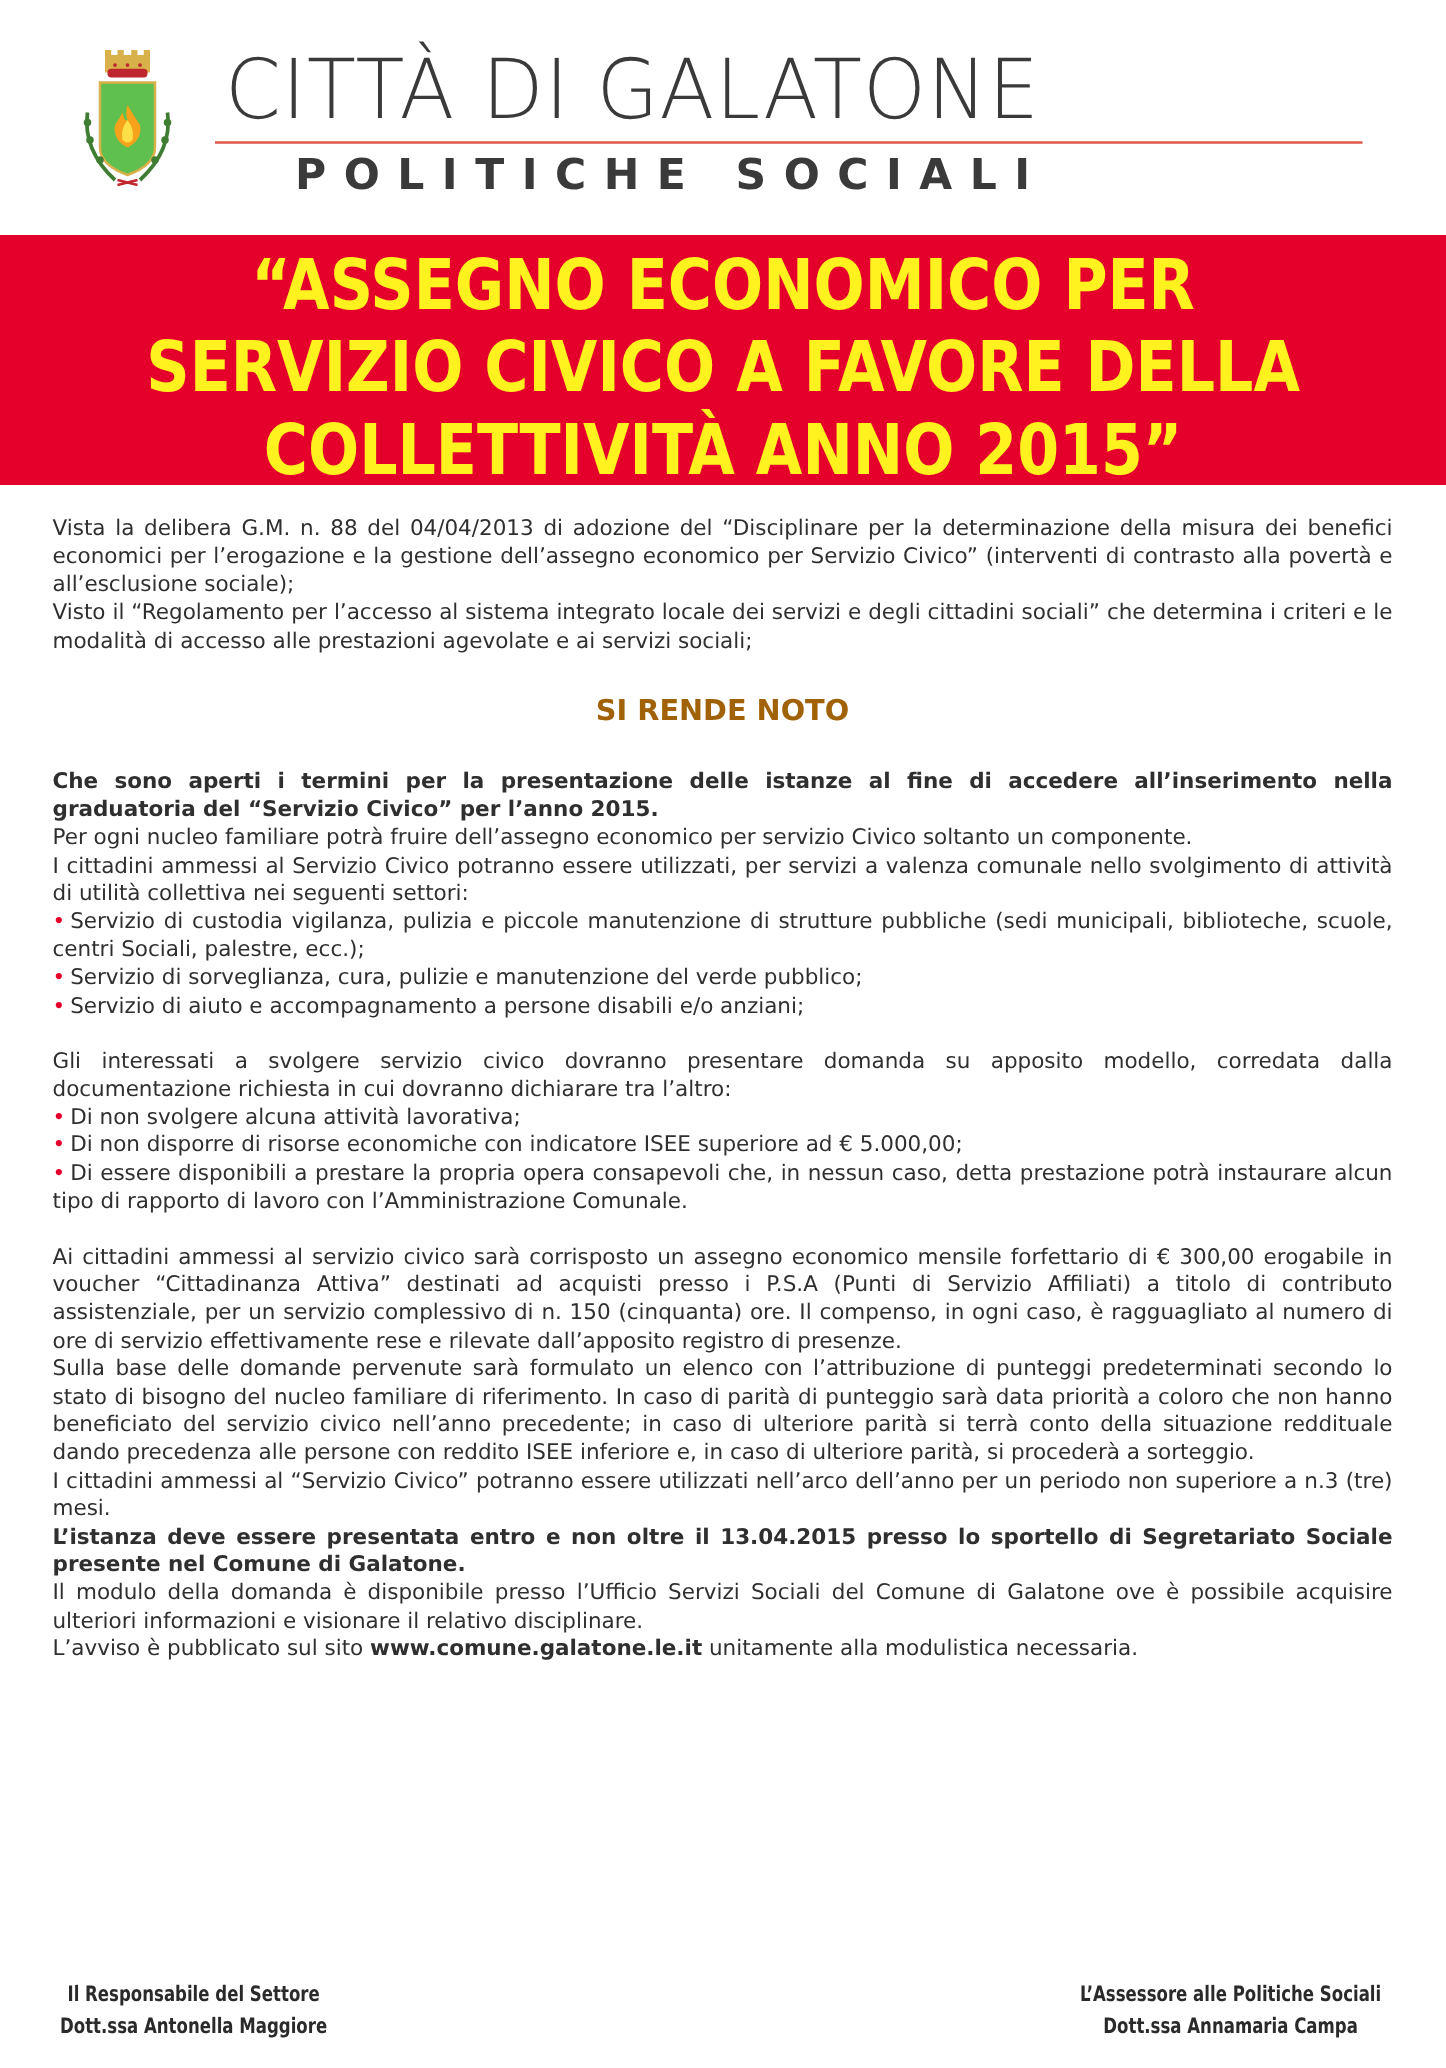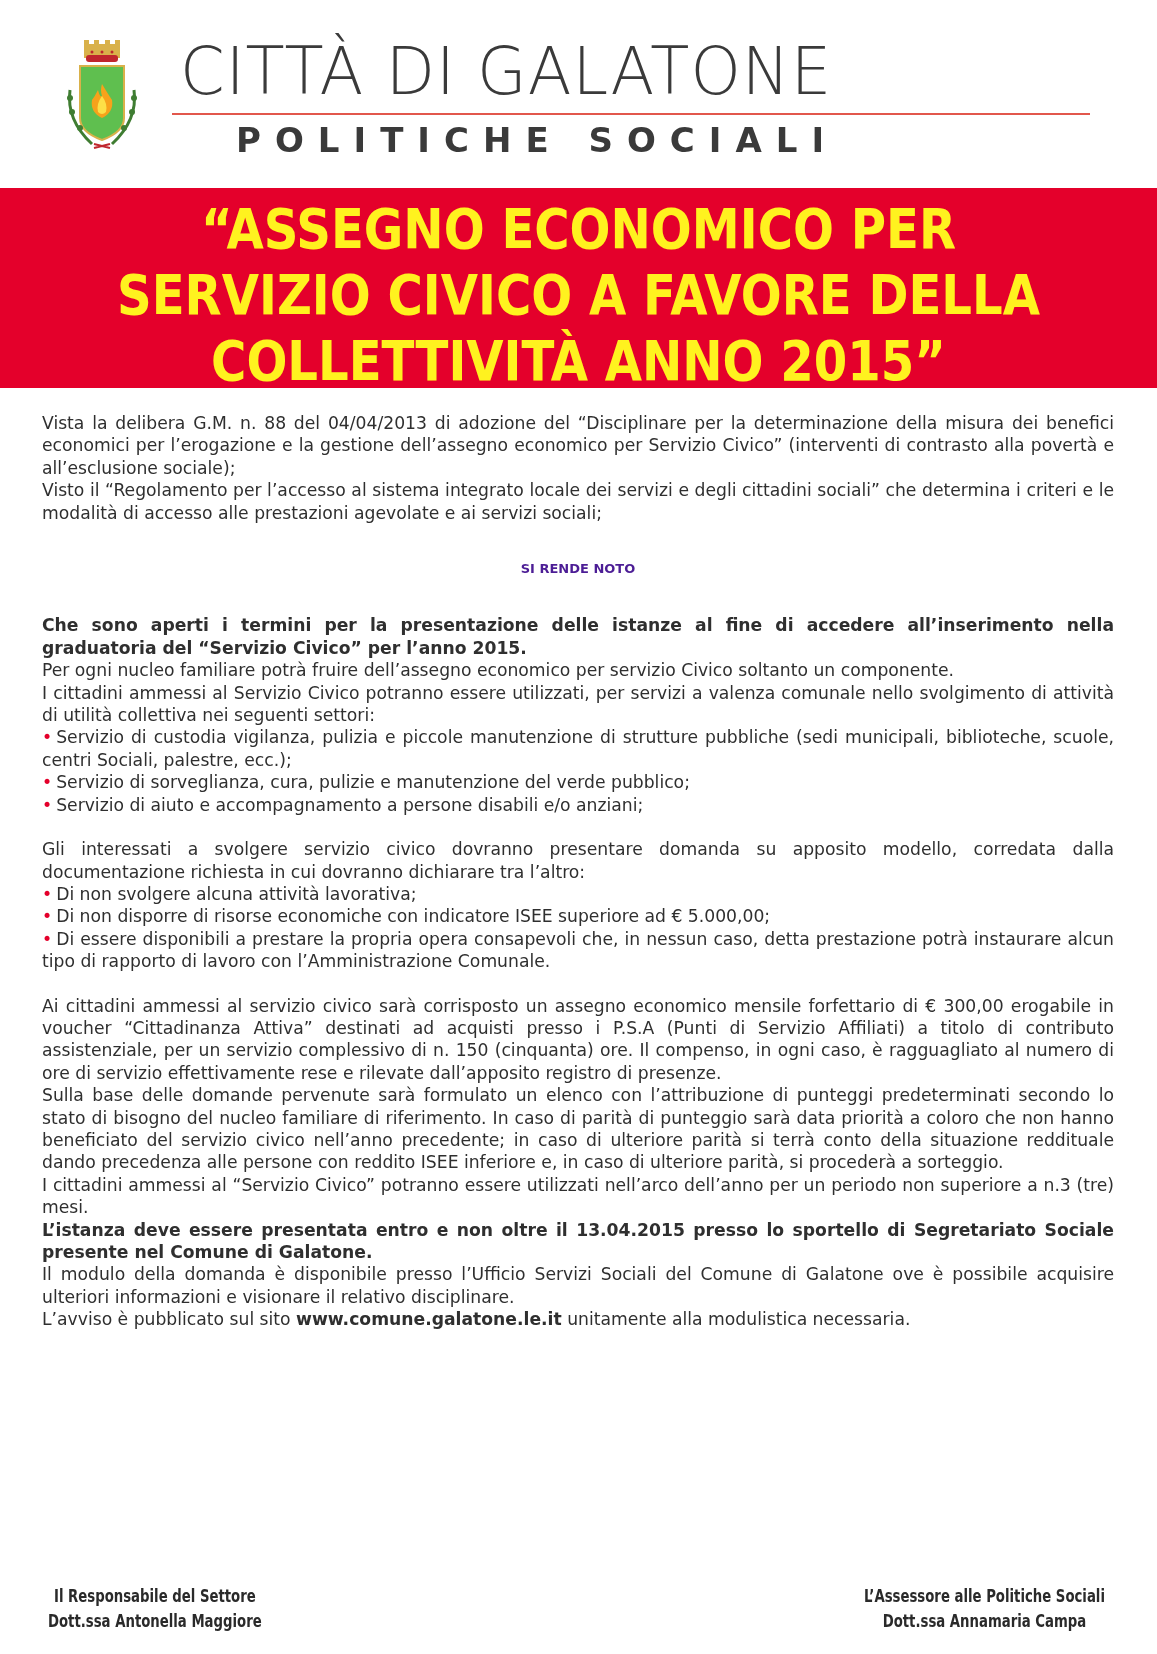--- a/index.html
+++ b/index.html
@@ -21,21 +21,21 @@
   .banner-text { position: absolute; left: 0; top: 8px; width: 1157px; text-align: center;
                  font-family: "DejaVu Sans", sans-serif; font-weight: bold;
                  font-size: 56px; line-height: 66px; color: #fff21f; letter-spacing: 0px;
                  transform: scaleX(0.86); transform-origin: center; }
 
   .body { position: absolute; left: 42px; top: 412px; width: 1072px;
           font-family: "DejaVu Sans", sans-serif; font-size: 17.2px; line-height: 22.4px;
           color: #2f2f2f; }
   .body p { margin: 0; text-align: justify; }
   .gap { height: 22px; }
-  .notice { text-align: center !important; color: #4c1d95; font-weight: bold; font-size: 13px;
+  .notice { text-align: center !important; color: #a16207; font-weight: bold; font-size: 23px;
             margin: 34px 0 34px 0 !important; }
   .bold { font-weight: bold; }
   .bullet { color: #e4002b; margin-right: 4px; }
   .link { font-weight: bold; }
 
   .sign { position: absolute; top: 1584px; font-family: "DejaVu Sans", sans-serif;
           font-size: 17px; line-height: 25px; color: #2a2a2a; font-weight: bold;
           transform: scaleX(0.78); }
   .sign-left { left: 48px; transform-origin: left; text-align: center; }
   .sign-right { right: 52px; transform-origin: right; text-align: center; }

